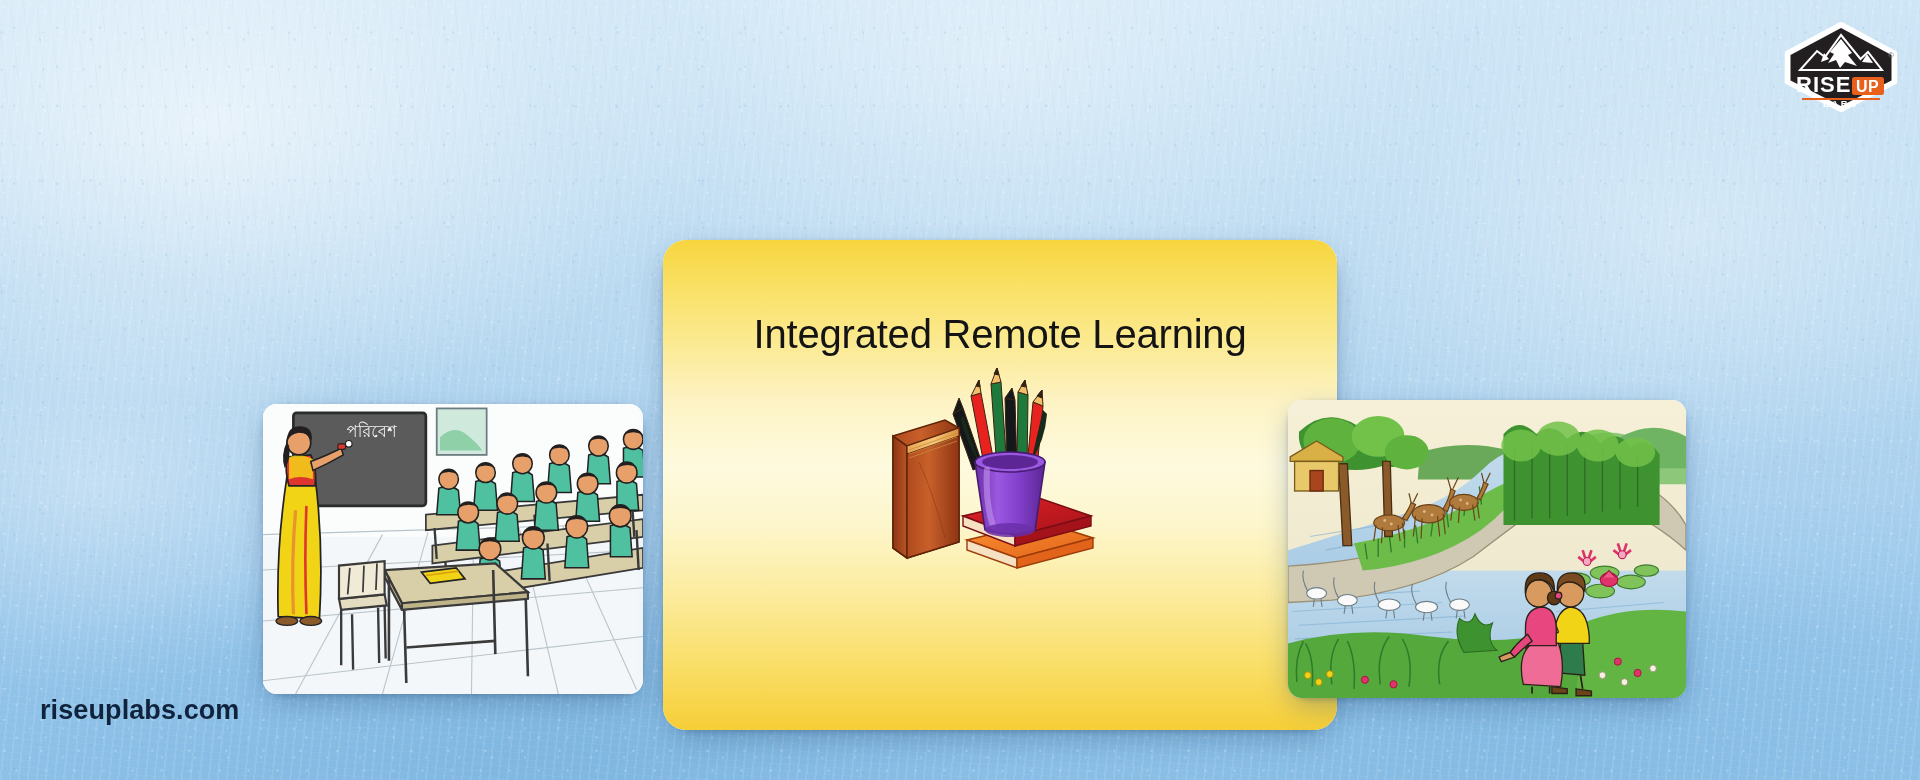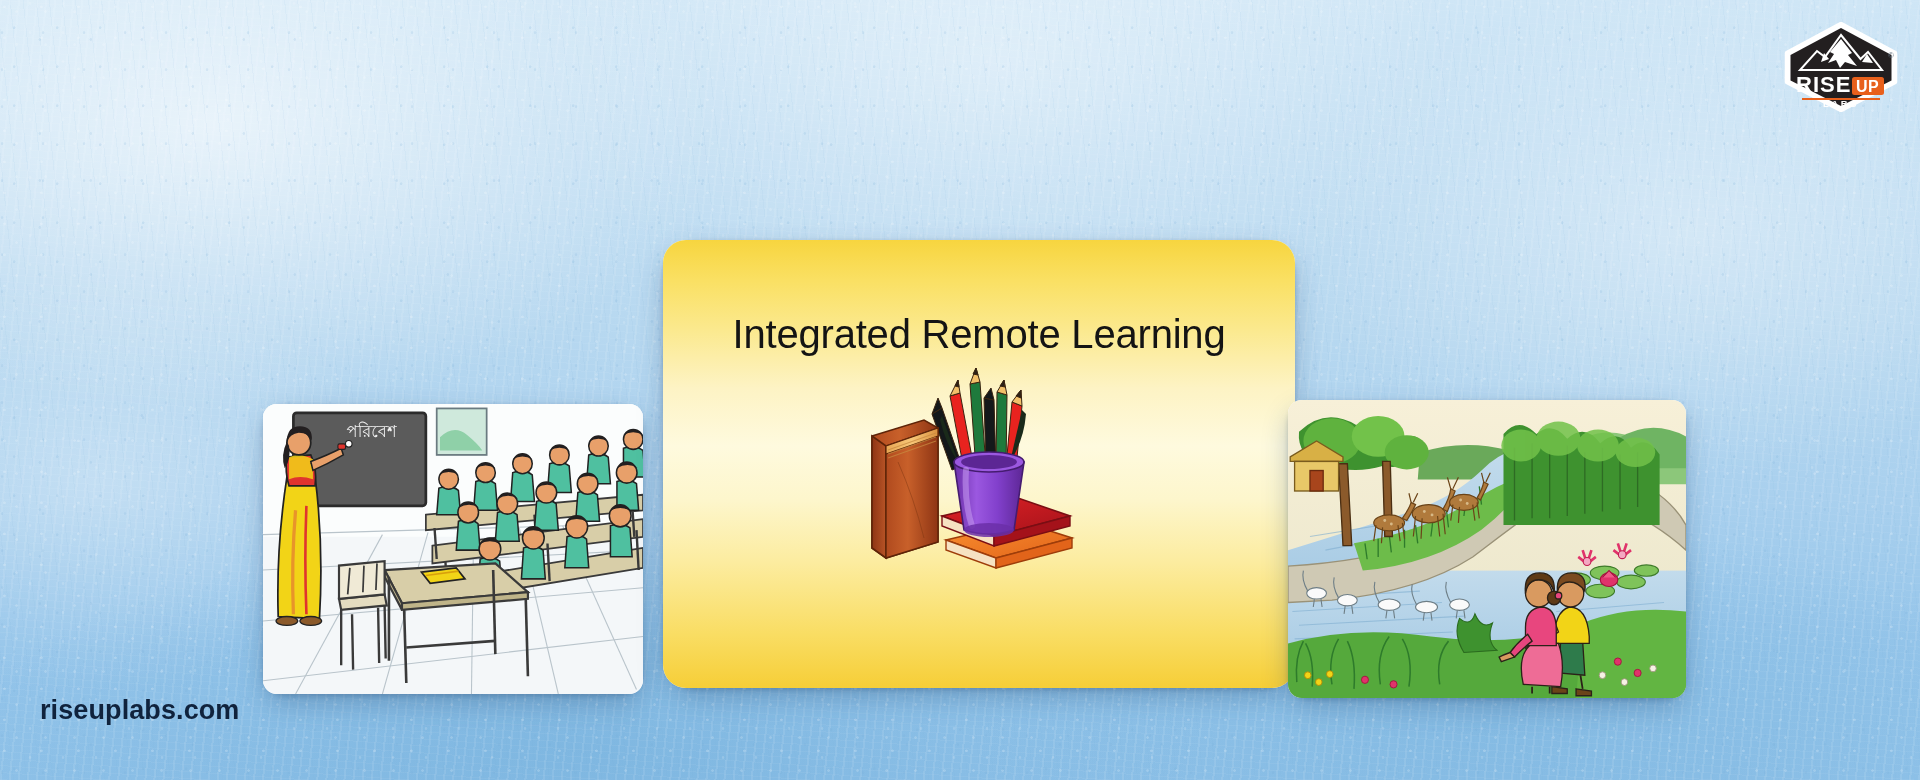--- a/index.html
+++ b/index.html
@@ -56,21 +56,21 @@
     position:absolute;
     background:linear-gradient(155deg,#55565c 0%,#2d2e33 16%,#191a1e 50%,#2e2f35 86%,#57585e 100%);
     box-shadow:0 10px 26px rgba(30,70,110,.28), 0 2px 5px rgba(20,50,90,.22);
   }
   .tablet .screen{
     position:absolute;inset:0;overflow:hidden;
     background:#fff;
   }
 
   
-  #tablet-main{left:663px;top:240px;width:622px;height:438px;border-radius:34px;padding:5px;}
+  #tablet-main{left:663px;top:240px;width:622px;height:438px;border-radius:34px;padding:26px;}
   #tablet-main .screen{border-radius:23px;}
   .main-screen-bg{
     position:absolute;inset:0;
     background:linear-gradient(180deg,
       #f7d53f 0%, #fae063 9%, #fbe98e 20%, #fdf3c4 33%,
       #fefade 46%, #fdf6cc 58%, #fcec9f 72%, #f9dd63 88%, #f6ce37 100%);
   }
   #main-title{
     position:absolute;left:0;right:0;top:72px;
     text-align:center;

